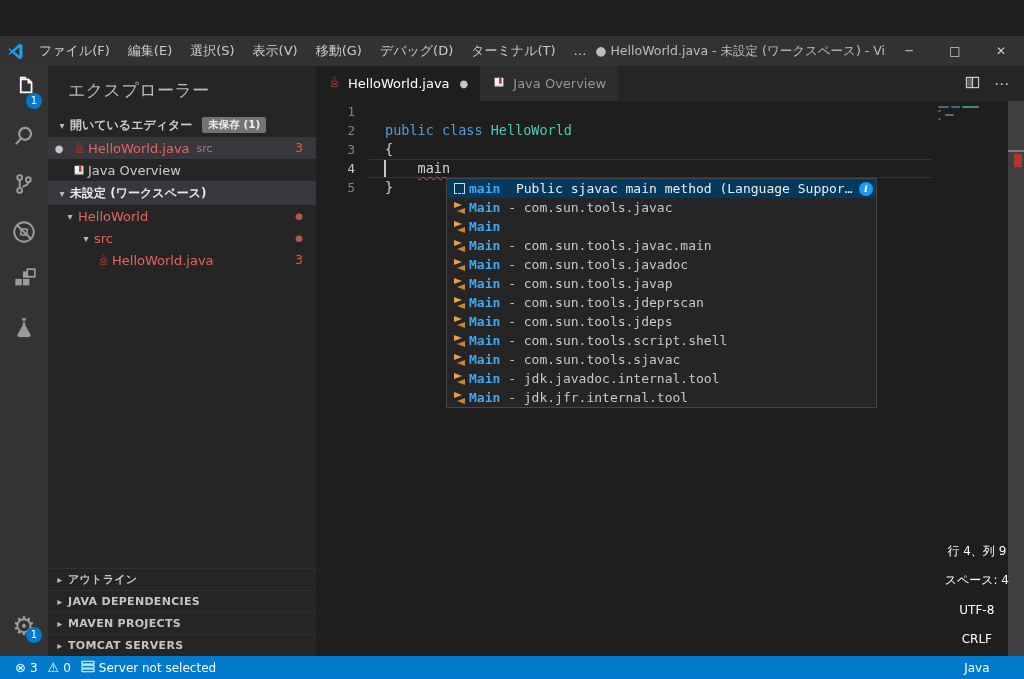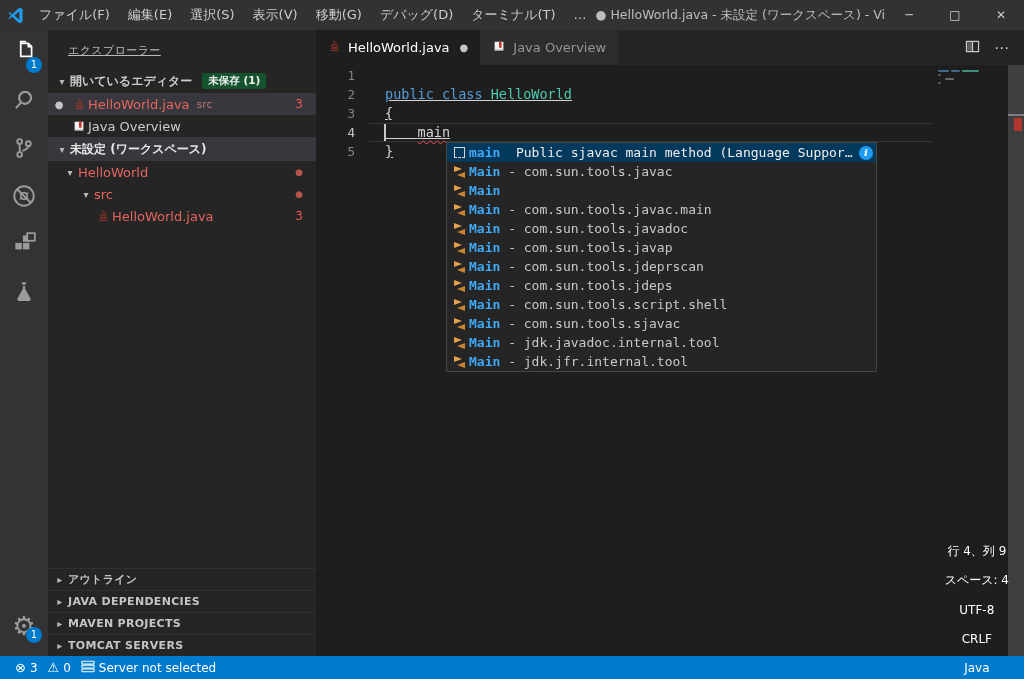--- a/index.html
+++ b/index.html
@@ -2,21 +2,21 @@
 <html><head>
 <meta charset="utf-8">
 <style>
   * { box-sizing: border-box; }
   html,body { margin:0; padding:0; }
   body {
     width:1024px; height:679px; overflow:hidden;
     background:#1e1e1e; font-family:"DejaVu Sans","Liberation Sans",sans-serif;
     -webkit-font-smoothing:antialiased; position:relative;
   }
-  .window { position:absolute; inset:0; }
+  .window { position:absolute; inset:0;margin-top:36px; }
 
   
   .titlebar { position:absolute; top:0; left:0; right:0; height:30px; background:#323233;
     display:flex; align-items:center; color:#cccccc; font-size:13px; }
   .logo { width:30px; display:flex; justify-content:center; align-items:center; }
   .menus { display:flex; height:30px; }
   .menu-item { padding:0 9px; line-height:30px; cursor:default; }
   .win-title { flex:1; text-align:center; color:#bdbdbd; white-space:nowrap; overflow:hidden; font-size:12.5px; }
   .win-controls { display:flex; height:30px; }
   .win-btn { width:46px; display:flex; align-items:center; justify-content:center; color:#cfcfcf; font-size:12px; }
@@ -24,24 +24,24 @@
   
   .activitybar { position:absolute; top:30px; bottom:23px; left:0; width:48px; background:#333333; }
   .ab-item { position:relative; width:48px; height:48px; display:flex; align-items:center; justify-content:center; }
   .ab-badge { position:absolute; right:6px; bottom:5px; min-width:16px; height:16px; padding:0 4px;
     background:#007acc; color:#fff; border-radius:9px; font-size:10px; line-height:16px; text-align:center; }
   .ab-gear { position:absolute; bottom:8px; left:0; width:48px; height:44px; display:flex; align-items:center; justify-content:center; }
   .gear-glyph { font-size:26px; color:#9b9b9b; line-height:1; }
 
   
   .sidebar { position:absolute; top:30px; bottom:23px; left:48px; width:268px; background:#252526; color:#cccccc; overflow:hidden; }
-  .sb-title { padding:13px 0 11px 20px; font-size:11px; color:#bbbbbb; letter-spacing:.4px;text-decoration:underline; }
+  .sb-title { padding:13px 0 11px 20px; font-size:17px; color:#bbbbbb; letter-spacing:.4px; }
   .sb-header { height:24px; display:flex; align-items:center; font-weight:bold; font-size:12px; padding-left:6px; }
   .twist { width:16px; text-align:center; color:#b8b8b8; font-size:10px; flex:0 0 16px; }
-  .sb-badge { margin-left:10px; background:#14532d; color:#efefef; font-size:10.5px; font-weight:bold; padding:1px 6px; border-radius:2px; }
+  .sb-badge { margin-left:10px; background:#737373; color:#efefef; font-size:10.5px; font-weight:bold; padding:1px 6px; border-radius:2px; }
   .sb-row { height:22px; display:flex; align-items:center; font-size:13px; }
   .sb-row.selected { background:#37373d; }
   .dirty-dot { width:22px; text-align:center; color:#c5c5c5; font-size:10px; flex:0 0 22px; }
   .file-red { color:#e5655e; }
   .desc { margin-left:7px; font-size:11px; color:#b07a72; }
   .err-count { margin-left:auto; margin-right:13px; color:#ea5a52; font-size:12px; }
   .err-dot { margin-left:auto; margin-right:13px; color:#b5554d; font-size:9px; }
   .ficon { width:18px; display:flex; justify-content:center; flex:0 0 18px; }
   .ws-header { background:#37373d; color:#e7e7e7; }
   .sb-sections { position:absolute; bottom:0; left:0; right:0; }
@@ -56,21 +56,21 @@
   .tab.inactive { background:#2d2d2d; color:#969696; }
   .tab-dirty { color:#c5c5c5; font-size:10px; margin-left:3px; }
   .tab-actions { margin-left:auto; display:flex; align-items:center; gap:14px; padding-right:14px; color:#cccccc; }
   .more-dots { font-size:15px; letter-spacing:1px; color:#cccccc; }
 
   .editor { position:absolute; top:35px; left:0; right:0; bottom:0; font-family:"DejaVu Sans Mono","Liberation Mono",monospace; font-size:13.5px; }
   .lines { position:absolute; top:1px; left:0; right:0; }
   .cl { height:19px; display:flex; line-height:19px; position:relative; z-index:1; }
   .ln { width:53px; padding-right:14px; text-align:right; color:#858585; font-size:12.5px; flex:0 0 53px; }
   .ln.cur { color:#c6c6c6; }
-  .ct { white-space:pre; color:#d4d4d4; padding-left:16px;text-decoration:underline; }
+  .ct { white-space:pre; color:#d4d4d4; padding-left:16px; }
   .kw { color:#569cd6; } .ty { color:#4ec9b0; }
   .squig { text-decoration:underline; text-decoration-style:wavy; text-decoration-color:#f14c4c;
     text-decoration-thickness:1px; text-underline-offset:3px; }
   .current-line { position:absolute; top:58px; height:19px; left:53px; right:92px;
     border-top:1px solid rgba(255,255,255,.10); border-bottom:1px solid rgba(255,255,255,.10); z-index:0; }
   .caret { position:absolute; top:59px; left:68px; width:2px; height:17px; background:#c8c8c8; z-index:2; }
 
   
   .suggest { position:absolute; top:77px; left:130px; width:431px; background:#252526;
     border:1px solid #454545; z-index:10; font-size:13px; }

